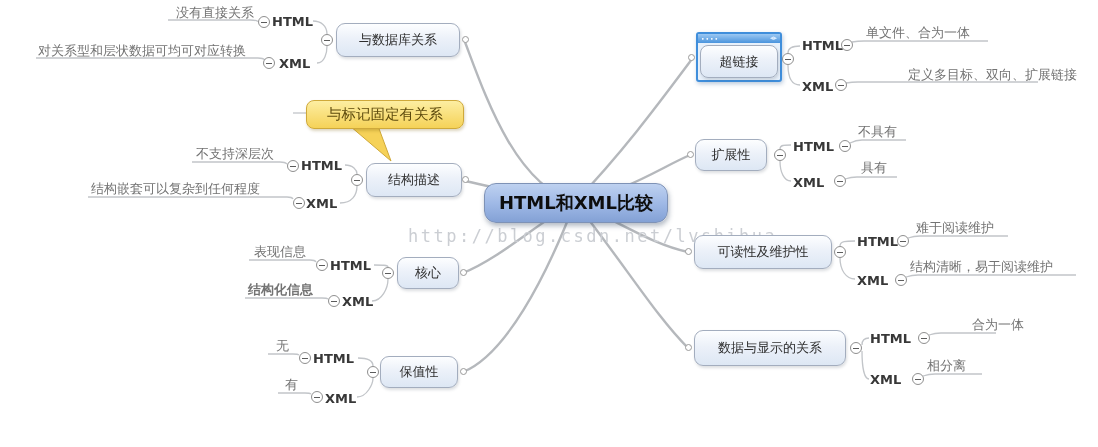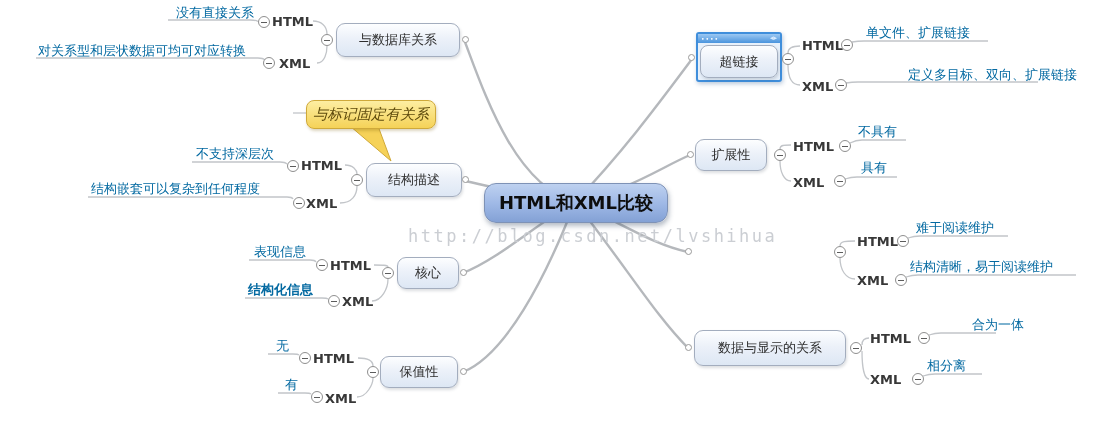--- a/index.html
+++ b/index.html
@@ -14,21 +14,21 @@
        box-shadow:1px 2px 3px rgba(60,70,90,.18);
        display:flex;align-items:center;justify-content:center;
        font-size:13px;color:#2e2e2e;white-space:nowrap;
        font-family:"DejaVu Serif",serif;}
   .center-topic{border-radius:12px;border:1px solid #7e92b6;
        background:linear-gradient(#bed1f0,#9db7e5 55%,#83a1d5);
        font-family:"DejaVu Sans",sans-serif;font-weight:bold;font-size:18px;color:#0d0d0d;
        box-shadow:1px 3px 5px rgba(40,60,90,.35);}
   .kw{position:absolute;z-index:3;font-weight:bold;font-size:13px;color:#383838;
        font-family:"DejaVu Sans",sans-serif;white-space:nowrap;}
-  .leaf{position:absolute;z-index:3;font-size:13px;color:#0369a1;white-space:nowrap;
+  .leaf{position:absolute;z-index:3;font-size:13px;color:#737373;white-space:nowrap;
        font-family:"DejaVu Serif",serif;}
   .minus{position:absolute;z-index:4;width:12px;height:12px;box-sizing:border-box;
        border:1px solid #8f8f8f;border-radius:50%;background:#fff;cursor:pointer;}
   .minus i{position:absolute;left:2px;right:2px;top:5px;height:1px;background:#5c5c5c;}
   .dot{position:absolute;z-index:4;width:7px;height:7px;box-sizing:border-box;
        border:1px solid #9a9a9a;border-radius:50%;background:#fff;}
   .callout{position:absolute;z-index:3;box-sizing:border-box;
        border:1px solid #cfa93a;border-radius:8px;
        background:linear-gradient(#fdeea2,#f5d258);
        box-shadow:1px 2px 3px rgba(120,90,0,.25);
@@ -118,21 +118,21 @@
   <div class="minus" style="left:258px;top:16px;">
       <i></i>
     </div>
   <div class="leaf" style="left:176px;top:4px;">没有直接关系</div>
   <div class="kw" style="left:279px;top:56px;">XML</div>
   <div class="minus" style="left:263px;top:57px;">
       <i></i>
     </div>
   <div class="leaf" style="left:38px;top:42px;">对关系型和层状数据可均可对应转换</div>
 
-  <div class="callout" style="left:306px;top:100px;width:130px;height:29px;font-style:italic;">与标记固定有关系</div>
+  <div class="callout" style="left:306px;top:100px;width:158px;height:29px;">与标记固定有关系</div>
 
   <div class="topic" style="left:366px;top:163px;width:96px;height:34px;">结构描述</div>
   <div class="minus" style="left:351px;top:174px;">
       <i></i>
     </div>
   <div class="dot" style="left:462px;top:176px;"></div>
   <div class="kw" style="left:301px;top:158px;">HTML</div>
   <div class="minus" style="left:287px;top:160px;">
       <i></i>
     </div>
@@ -183,21 +183,21 @@
     <div class="topic sel-topic">超链接</div>
   </div>
   <div class="dot" style="left:688px;top:54px;"></div>
   <div class="minus" style="left:782px;top:53px;">
       <i></i>
     </div>
   <div class="kw" style="left:802px;top:38px;">HTML</div>
   <div class="minus" style="left:841px;top:39px;">
       <i></i>
     </div>
-  <div class="leaf" style="left:866px;top:24px;">单文件、扩展链接</div>
+  <div class="leaf" style="left:866px;top:24px;">单文件、合为一体</div>
   <div class="kw" style="left:802px;top:79px;">XML</div>
   <div class="minus" style="left:835px;top:79px;">
       <i></i>
     </div>
   <div class="leaf" style="left:908px;top:66px;">定义多目标、双向、扩展链接</div>
 
   <div class="topic" style="left:695px;top:139px;width:72px;height:32px;">扩展性</div>
   <div class="dot" style="left:687px;top:151px;"></div>
   <div class="minus" style="left:774px;top:149px;">
       <i></i>
@@ -206,20 +206,21 @@
   <div class="minus" style="left:839px;top:140px;">
       <i></i>
     </div>
   <div class="leaf" style="left:858px;top:123px;">不具有</div>
   <div class="kw" style="left:793px;top:175px;">XML</div>
   <div class="minus" style="left:834px;top:175px;">
       <i></i>
     </div>
   <div class="leaf" style="left:861px;top:159px;">具有</div>
 
+  <div class="topic" style="left:694px;top:235px;width:138px;height:34px;">可读性及维护性</div>
   <div class="dot" style="left:685px;top:248px;"></div>
   <div class="minus" style="left:834px;top:246px;">
       <i></i>
     </div>
   <div class="kw" style="left:857px;top:234px;">HTML</div>
   <div class="minus" style="left:897px;top:235px;">
       <i></i>
     </div>
   <div class="leaf" style="left:916px;top:219px;">难于阅读维护</div>
   <div class="kw" style="left:857px;top:273px;">XML</div>

